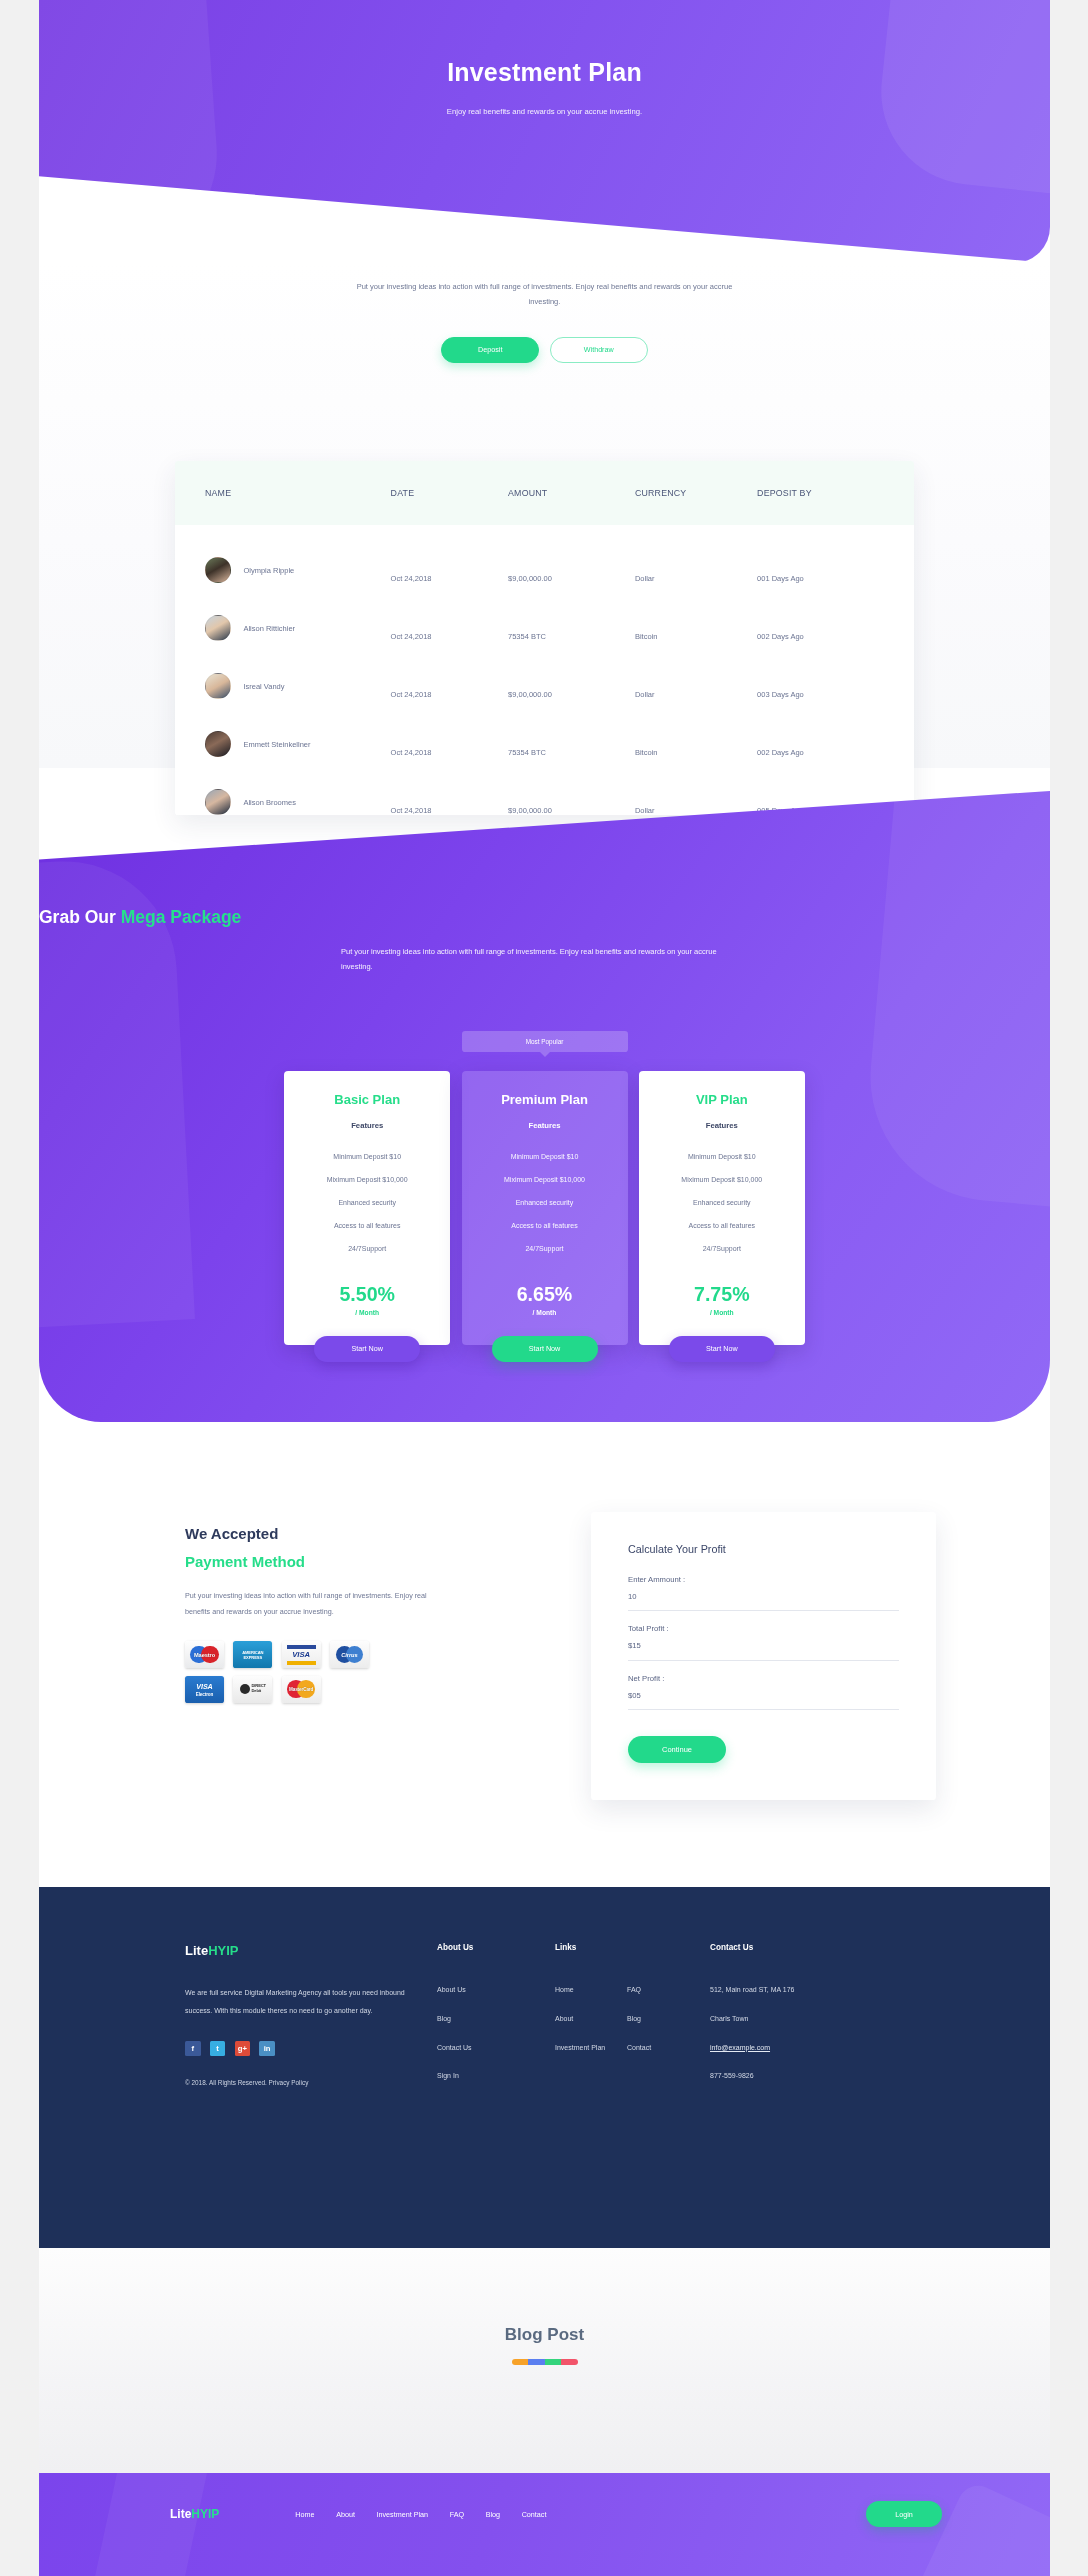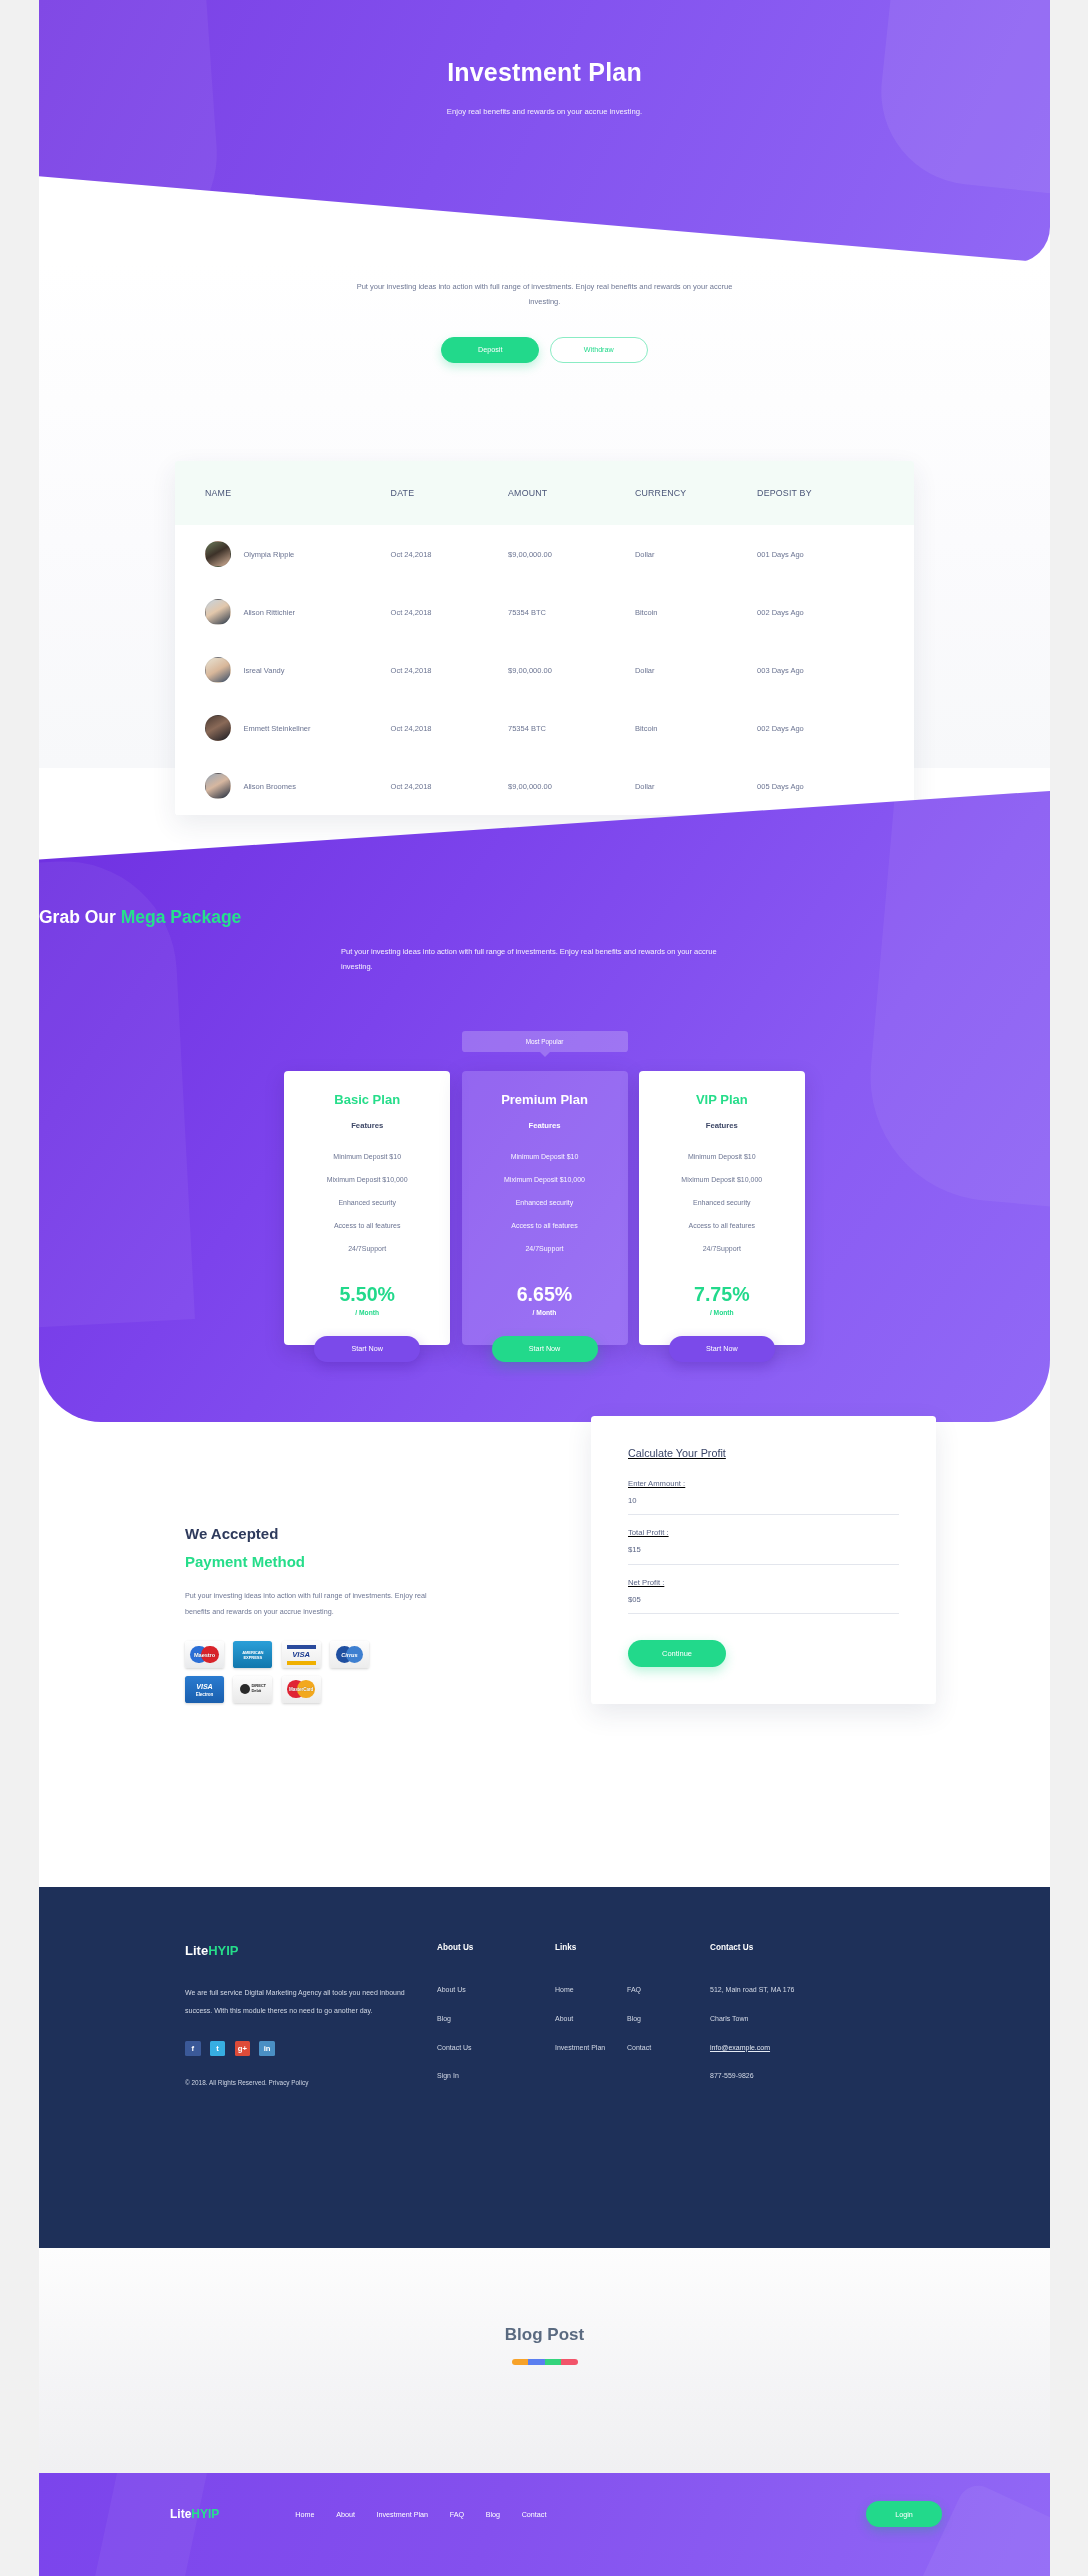--- a/index.html
+++ b/index.html
@@ -145,21 +145,21 @@
     letter-spacing: 0.2px;
   }
   .c-name { width: 196px; }
   .c-date { width: 124px; }
   .c-amt  { width: 134px; }
   .c-cur  { width: 129px; }
   .c-dep  { width: 134px; }
 
   .txn-row {
     display: flex;
-    align-items: center;
+    align-items: flex-end;
     padding: 0 30px;
     height: 58px;
     background: #fff;
   }
   .txn-row div { font-size: 7.5px; color: #6b7492; }
   .avatar {
     width: 26px; height: 26px;
     border-radius: 50%;
     display: inline-block;
     vertical-align: middle;
@@ -325,27 +325,26 @@
   .cc-dd { background: linear-gradient(#fdfdfd,#e9e9e9); color:#2a2a2a; }
   .cc-dd .ring { width:10.3px;height:10.3px;border-radius:50%;background:#2a2a2a;margin-right:1.5px; }
   .cc-dd .ddtx { font-size:4.1px; line-height:4.6px; text-align:left; }
   .cc-mc { background: linear-gradient(#fdfdfd,#ececec); }
   .cc-mc .d1 { position:absolute; left:5.7px; top:4.6px; width:17.5px; height:17.5px; border-radius:50%; background:#e02434; }
   .cc-mc .d2 { position:absolute; right:5.7px; top:4.6px; width:17.5px; height:17.5px; border-radius:50%; background:#f2a81e; }
   .cc-mc span { position:relative; color:#fff; font-size:4.6px; text-shadow:0 0 1px rgba(0,0,0,.45); }
 
   .calc {
     position: absolute;
-    left: 552px; top: 1416px;
+    left: 552px; top: 1512px;
     width: 345px;
     background: #ffffff;
     border-radius: 3.6px;
     box-shadow: 0 9.3px 26px rgba(40,50,90,0.1);
     padding: 31px 37px 37px;
-    text-decoration: underline;
   }
   .calc-title { font-size: 10.8px; font-weight: 500; color: #3b4668; margin-bottom: 19.6px; }
   .calc-label { font-size: 7.7px; color: #5a6484; margin-bottom: 8.2px; }
   .calc-field {
     width: 100%;
     border: none;
     border-bottom: 0.5px solid #e3e6ed;
     background: transparent;
     font-size: 7.7px;
     color: #5a6484;

